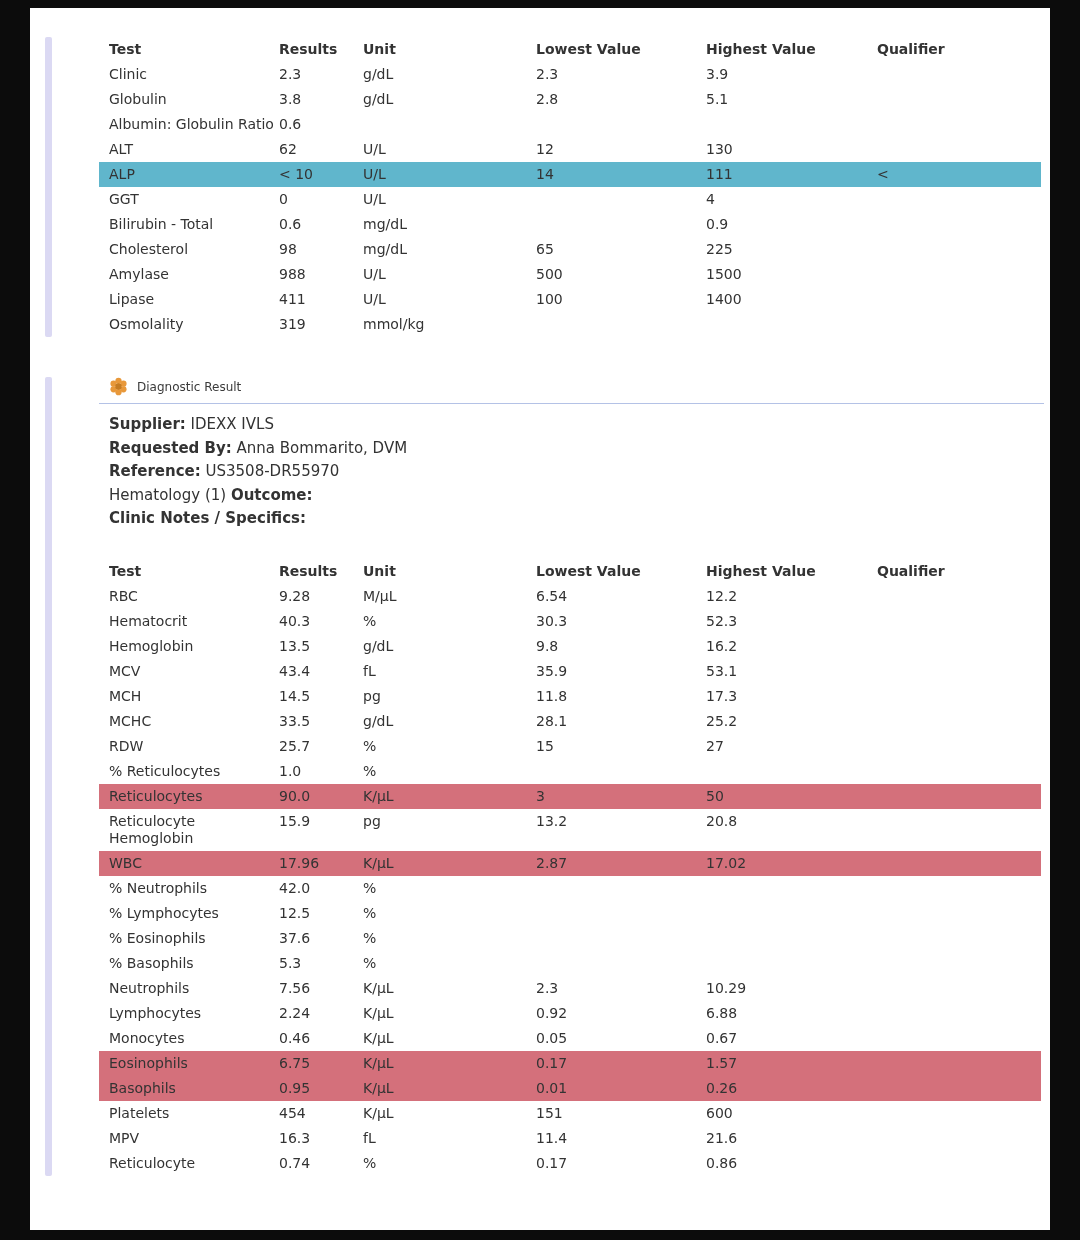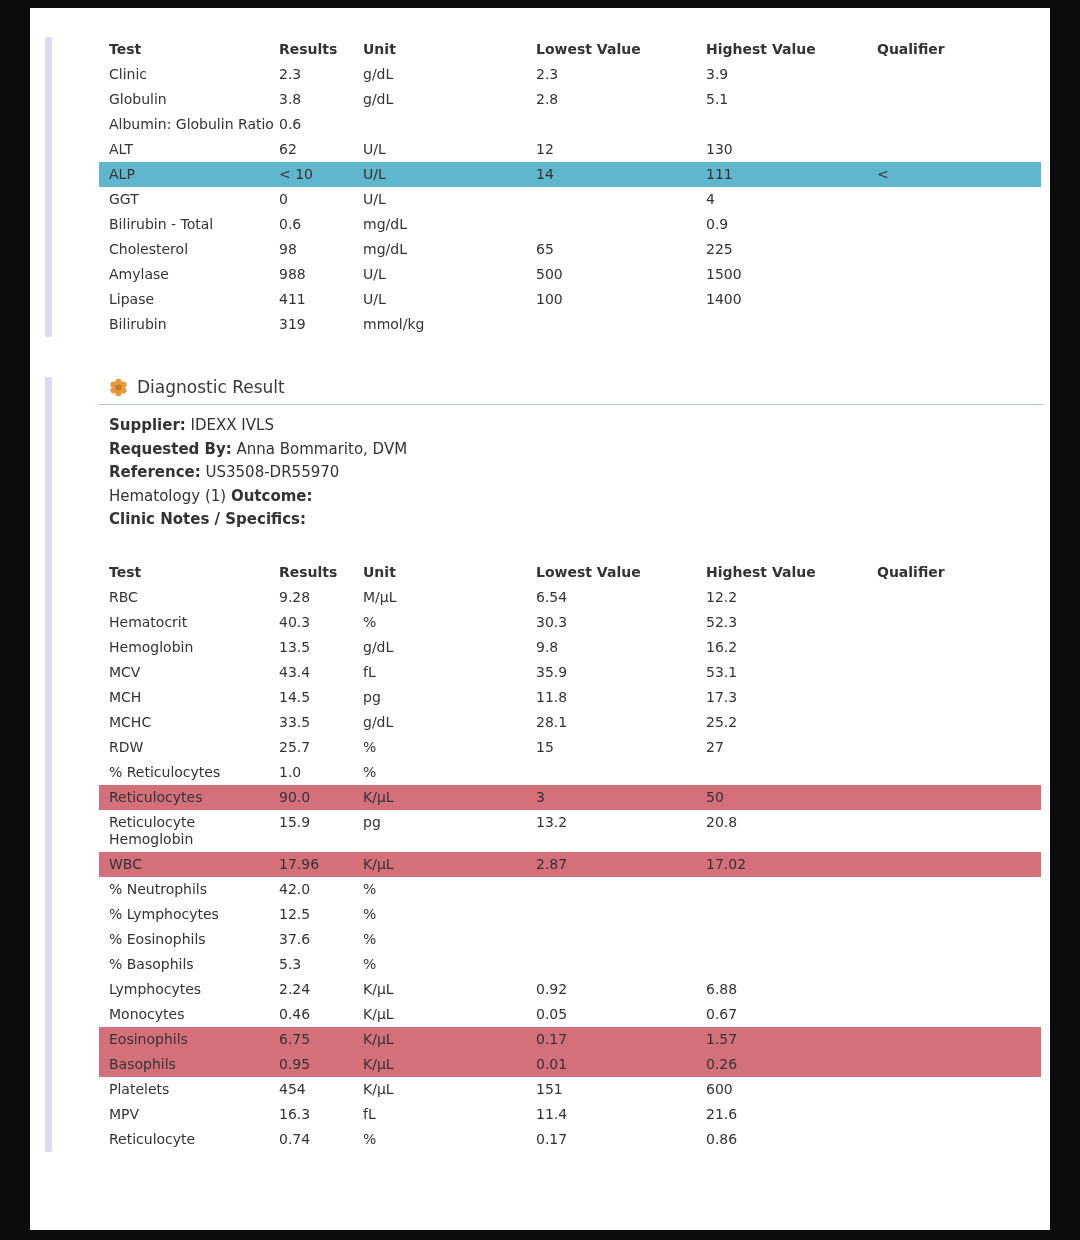--- a/index.html
+++ b/index.html
@@ -45,21 +45,21 @@
   .results-table th { font-weight: bold; white-space: nowrap; }
   .results-table td:first-child { white-space: nowrap; }
   .results-table td.wrap-cell { white-space: normal; }
   .results-table tr.hl-blue td { background-color: var(--highlight-blue, #60b6cc); }
   .results-table tr.hl-red td { background-color: var(--highlight-red, #d4707b); }
 
   .diag-heading {
     display: flex; align-items: center; gap: 9px;
     padding-left: 10px;
     margin: 0 0 7px 0;
-    font-size: 17px;
+    font-size: 12px;
     font-weight: normal;
     color: #3a3a3a;
   }
   .diag-icon { flex: 0 0 auto; display: inline-flex; }
   .divider {
     border: 0;
     border-top: 1px solid var(--divider, #b4c2e6);
     margin: 0 0 9px 0;
     width: 945px;
   }
@@ -175,21 +175,21 @@
             </tr>
             <tr>
               <td>Lipase</td>
               <td>411</td>
               <td>U/L</td>
               <td>100</td>
               <td>1400</td>
               <td></td>
             </tr>
             <tr>
-              <td>Bilirubin</td>
+              <td>Osmolality</td>
               <td>319</td>
               <td>mmol/kg</td>
               <td></td>
               <td></td>
               <td></td>
             </tr>
           </tbody>
       </table>
     </div>
   </div>
@@ -373,20 +373,28 @@
             </tr>
             <tr>
               <td>% Basophils</td>
               <td>5.3</td>
               <td>%</td>
               <td></td>
               <td></td>
               <td></td>
             </tr>
             <tr>
+              <td>Neutrophils</td>
+              <td>7.56</td>
+              <td>K/µL</td>
+              <td>2.3</td>
+              <td>10.29</td>
+              <td></td>
+            </tr>
+            <tr>
               <td>Lymphocytes</td>
               <td>2.24</td>
               <td>K/µL</td>
               <td>0.92</td>
               <td>6.88</td>
               <td></td>
             </tr>
             <tr>
               <td>Monocytes</td>
               <td>0.46</td>

